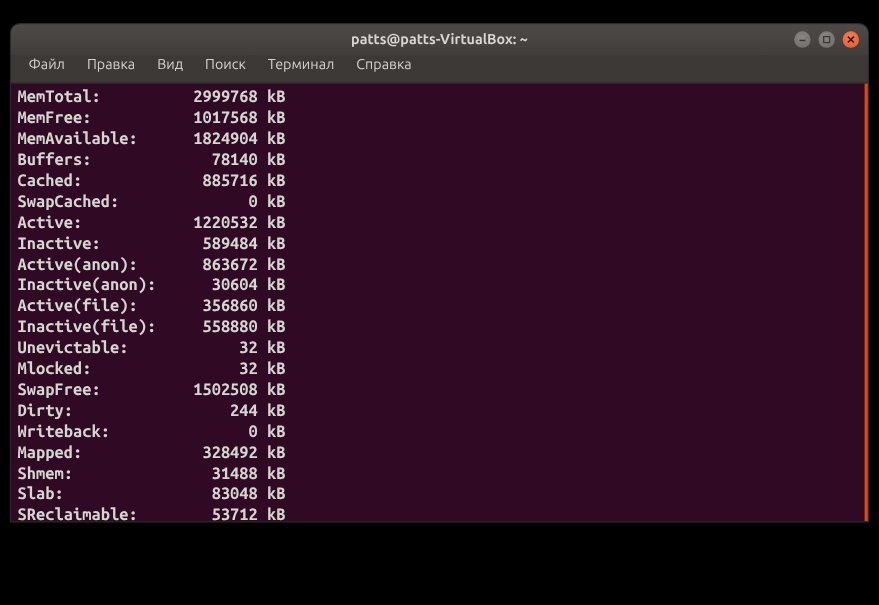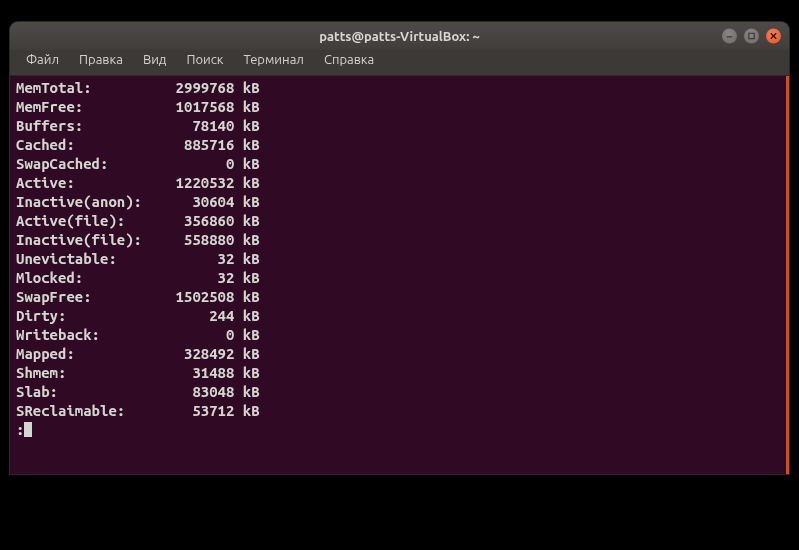--- a/index.html
+++ b/index.html
@@ -131,24 +131,27 @@
     <span class="menu-item">Правка</span>
     <span class="menu-item">Вид</span>
     <span class="menu-item">Поиск</span>
     <span class="menu-item">Терминал</span>
     <span class="menu-item">Справка</span>
   </div>
   <div class="terminal" id="terminal-body">
 
   <div class="meminfo-line">MemTotal:          2999768 kB</div>
       <div class="meminfo-line">MemFree:           1017568 kB</div>
+      <div class="meminfo-line">MemAvailable:      1824904 kB</div>
       <div class="meminfo-line">Buffers:             78140 kB</div>
       <div class="meminfo-line">Cached:             885716 kB</div>
       <div class="meminfo-line">SwapCached:              0 kB</div>
       <div class="meminfo-line">Active:            1220532 kB</div>
+      <div class="meminfo-line">Inactive:           589484 kB</div>
+      <div class="meminfo-line">Active(anon):       863672 kB</div>
       <div class="meminfo-line">Inactive(anon):      30604 kB</div>
       <div class="meminfo-line">Active(file):       356860 kB</div>
       <div class="meminfo-line">Inactive(file):     558880 kB</div>
       <div class="meminfo-line">Unevictable:            32 kB</div>
       <div class="meminfo-line">Mlocked:                32 kB</div>
       <div class="meminfo-line">SwapFree:          1502508 kB</div>
       <div class="meminfo-line">Dirty:                 244 kB</div>
       <div class="meminfo-line">Writeback:               0 kB</div>
       <div class="meminfo-line">Mapped:             328492 kB</div>
       <div class="meminfo-line">Shmem:               31488 kB</div>

